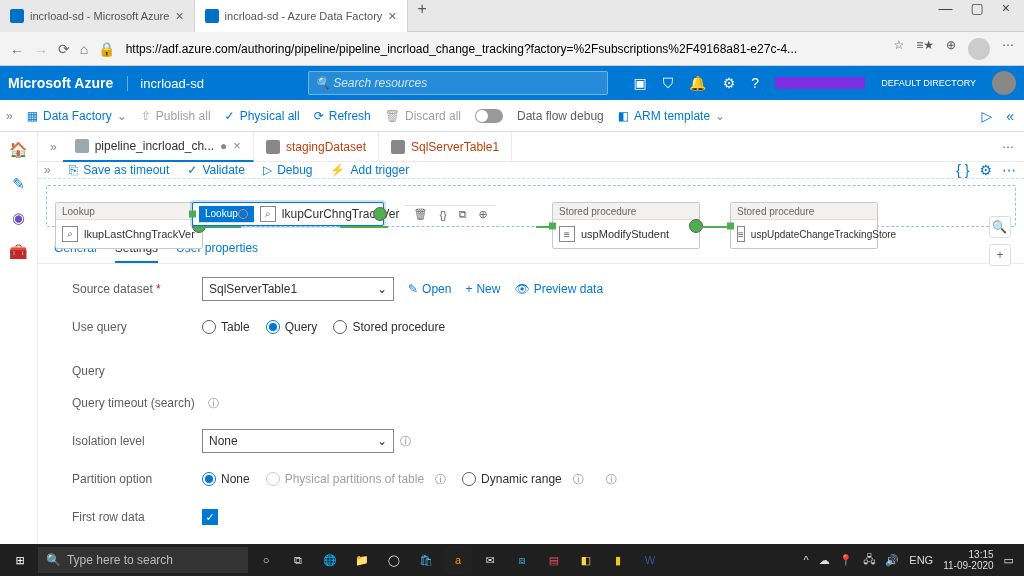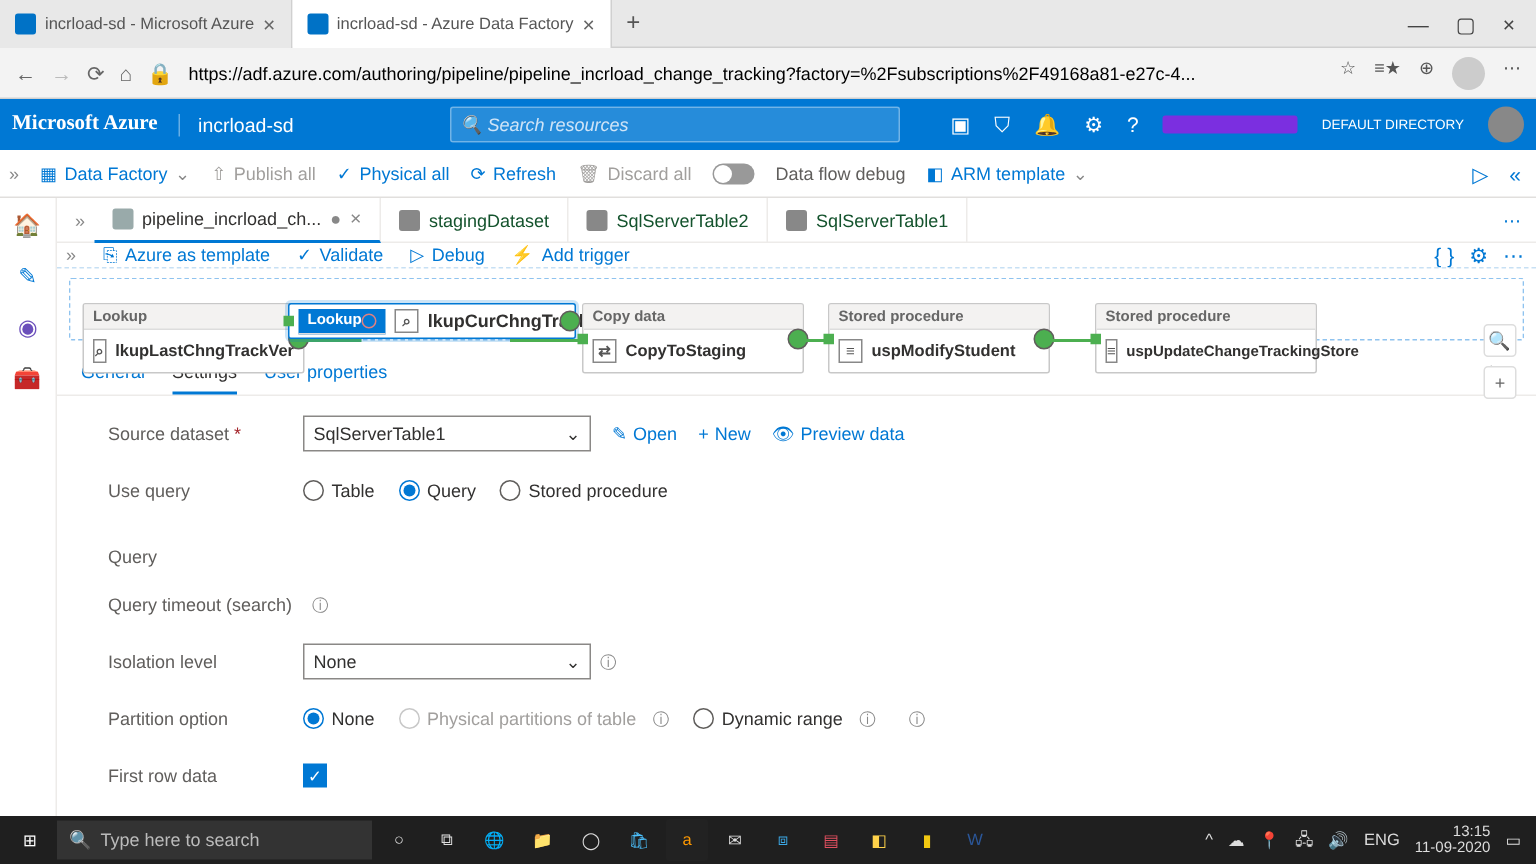--- a/index.html
+++ b/index.html
@@ -1,35 +1,35 @@
 <!DOCTYPE html>
 <html><head>
 <meta charset="utf-8">
 <style>
 * { margin:0; padding:0; box-sizing:border-box; font-family:"Segoe UI",Arial,sans-serif; }
 body { font-size:12px; color:#323130; background:#fff; width:1024px; height:576px; overflow:hidden; display:flex; flex-direction:column; }
 
 
-.chrome-top { display:flex; align-items:center; height:32px; background:#e8e8e8; border-bottom:1px solid #cfcfcf; }
+.chrome-top { display:flex; height:32px; background:#e8e8e8; border-bottom:1px solid #cfcfcf; }
 .chrome-tab { display:flex; align-items:center; gap:6px; padding:0 10px; height:32px; background:#fff; border-right:1px solid #d0d0d0; font-size:11px; color:#555; position:relative; }
 .chrome-tab.inactive { background:#e8e8e8; }
 .chrome-tab .fav { width:14px; height:14px; background:#0072c6; border-radius:2px; }
 .chrome-tab .x { color:#666; font-size:14px; }
 .plus { padding:0 10px; color:#555; font-size:16px; }
 .winbtns { margin-left:auto; display:flex; gap:18px; padding:0 14px; color:#444; font-size:14px; }
 
 .chrome-url { display:flex; align-items:center; height:34px; gap:10px; padding:0 10px; background:#f3f3f3; border-bottom:1px solid #d0d0d0; color:#666; font-size:12px; }
 .chrome-url .icon { font-size:14px; }
 .chrome-url .url { flex:1; color:#000000; white-space:nowrap; overflow:hidden; text-overflow:ellipsis; }
 .chrome-url .right-ic { display:flex; gap:12px; color:#555; }
 .chrome-url .avatar { width:22px;height:22px;border-radius:50%;background:#ccc; }
 
 
 .az-header { display:flex; align-items:center; height:34px; background:#0078d4; color:#fff; padding:0 8px; gap:14px; }
-.az-header .brand { font-weight:600; font-size:14px;font-family:Liberation Serif, serif; }
+.az-header .brand { font-weight:600; font-size:14px; }
 .az-header .sub  { font-size:13px; border-left:1px solid rgba(255,255,255,.4); padding-left:12px; }
 .az-search { flex:0 0 300px; margin-left:90px; display:flex; align-items:center; background:rgba(255,255,255,.15); border:1px solid rgba(255,255,255,.35); height:24px; padding:0 6px; font-style:italic; color:#cfe4f7; border-radius:2px; font-size:12px; }
 .az-icons { margin-left:auto; display:flex; gap:16px; align-items:center; font-size:14px; }
 .az-icons .purple { width:90px;height:12px;background:#7b2fe0;border-radius:2px; }
 .az-icons .dir  { font-size:9px; text-align:center; }
 .az-icons .acct { width:24px;height:24px;border-radius:50%;background:#888; }
 
 
 .adf-bar { display:flex; align-items:center; height:32px; padding:0 10px 0 6px; border-bottom:1px solid #e1dfdd; gap:14px; color:#605e5c; font-size:12px; }
 .adf-bar .chev { color:#888; }
@@ -45,38 +45,38 @@
 .rail .ic { width:20px; height:20px; display:flex; align-items:center; justify-content:center; font-size:15px; color:#0078d4; }
 .rail .ic.home{color:#0078d4;}
 .rail .ic.graph{color:#6b4fbb;}
 .rail .ic.bag{color:#0078d4;}
 
 .main { flex:1; display:flex; flex-direction:column; overflow:hidden; }
 
 
 .open-tabs { display:flex; align-items:center; height:30px; border-bottom:1px solid #edebe9; padding-left:6px; gap:0; }
 .open-tabs .chev{color:#888;padding:0 6px;}
-.otab { display:flex; align-items:center; gap:6px; height:30px; padding:0 12px; border-right:1px solid #edebe9; font-size:12px; color:#14532d; }
+.otab { display:flex; align-items:center; gap:6px; height:30px; padding:0 12px; border-right:1px solid #edebe9; font-size:12px; color:#c2410c; }
 .otab.active { border-bottom:2px solid #0078d4; color:#323130; }
 .otab .ticon { width:14px;height:14px;display:inline-block; }
 .otab .pipe{background:linear-gradient(#9aa,#9aa);border-radius:2px;}
 .otab .tbl{background:#888;border-radius:2px;}
 .otab .x{color:#888;font-size:13px;}
 .otab .star{color:#888;}
 .open-tabs .dots{margin-left:auto;padding:0 10px;color:#0078d4;}
 
 
 .act-row { display:flex; align-items:center; height:30px; border-bottom:1px dashed #c7e0f4; padding-left:6px; gap:18px; color:#0078d4; font-size:12px; }
 .act-row .chev{color:#888;}
 .act-row .act{display:flex;align-items:center;gap:5px;}
 .act-row .right{margin-left:auto;display:flex;gap:10px;color:#0078d4;padding-right:8px;font-size:14px;}
 
 
 .canvas { position:relative; height:108px; margin:6px 8px; border:1px dashed #8fc3ef; border-radius:2px; background:#fff; }
-.node { position:absolute; width:148px; border:1px solid #c8c8c8; border-radius:2px; background:#fff; font-size:11px;font-weight:bold; }
+.node { position:absolute; width:148px; border:1px solid #c8c8c8; border-radius:2px; background:#fff; font-size:11px; }
 .node .hdr { height:17px; background:#f3f2f1; border-bottom:1px solid #ddd; display:flex; align-items:center; padding:0 6px; color:#666; font-size:10px;}
 .node .body{ display:flex; align-items:center; gap:6px; padding:6px 6px; }
 .node .body .nicon{ width:16px;height:16px;border:1px solid #888;display:flex;align-items:center;justify-content:center;font-size:10px;color:#555;}
 .node.sel { border:1px solid #0078d4; box-shadow:0 0 0 2px rgba(0,120,212,.2); }
 .node.sel .hdr{ background:#0078d4; color:#fff; }
 .node .foot { border-top:1px solid #ddd; height:18px; display:flex; align-items:center; gap:12px; padding:0 8px; color:#666; font-size:11px;}
 .handle { position:absolute; width:7px;height:7px;background:#4caf50;top:50%;transform:translateY(-50%); }
 .handle.l{left:-4px;} .handle.r{right:-4px;}
 .link { position:absolute; top:50%; height:2px; background:#4caf50; }
 .canvas .sidebtn{position:absolute;right:4px;width:22px;height:22px;border:1px solid #ddd;border-radius:3px;display:flex;align-items:center;justify-content:center;color:#666;background:#fff;}
@@ -222,34 +222,30 @@
         <span>pipeline_incrload_ch...</span>
         <span class="star">●</span>
         <span class="x">×</span>
       </div>
       <div class="otab">
         <span class="ticon tbl"></span>
         <span>stagingDataset</span>
       </div>
       <div class="otab">
         <span class="ticon tbl"></span>
-        <span>SqlServerTable2</span>
-      </div>
-      <div class="otab">
-        <span class="ticon tbl"></span>
         <span>SqlServerTable1</span>
       </div>
       <span class="dots">⋯</span>
     </div>
 
     <div class="act-row">
       <span class="chev">»</span>
       <span class="act">
           <span>⎘</span>
-          <span>Azure as template</span>
+          <span>Save as timeout</span>
         </span>
       <span class="act">
           <span>✓</span>
           <span>Validate</span>
         </span>
       <span class="act">
           <span>▷</span>
           <span>Debug</span>
         </span>
       <span class="act">
@@ -287,29 +283,20 @@
             <span>🗑</span>
             <span>{}</span>
             <span>⧉</span>
             <span style="margin-left:auto">⊕</span>
           </div>
         <span class="handle l"></span>
         <span class="handle r"></span>
       </div>
       <span class="link" style="left:293px;width:48px;top:40px"></span>
 
-      <div class="node" style="left:341px;top:16px">
-        <div class="hdr">Copy data</div>
-        <div class="body">
-            <span class="nicon">⇄</span>
-            <span>CopyToStaging</span>
-          </div>
-        <span class="handle l"></span>
-          <span class="handle r"></span>
-      </div>
       <span class="link" style="left:489px;width:28px;top:40px"></span>
 
       <div class="node" style="left:505px;top:16px">
         <div class="hdr">Stored procedure</div>
         <div class="body">
             <span class="nicon">≡</span>
             <span>uspModifyStudent</span>
           </div>
         <span class="handle l"></span>
           <span class="handle r"></span>

